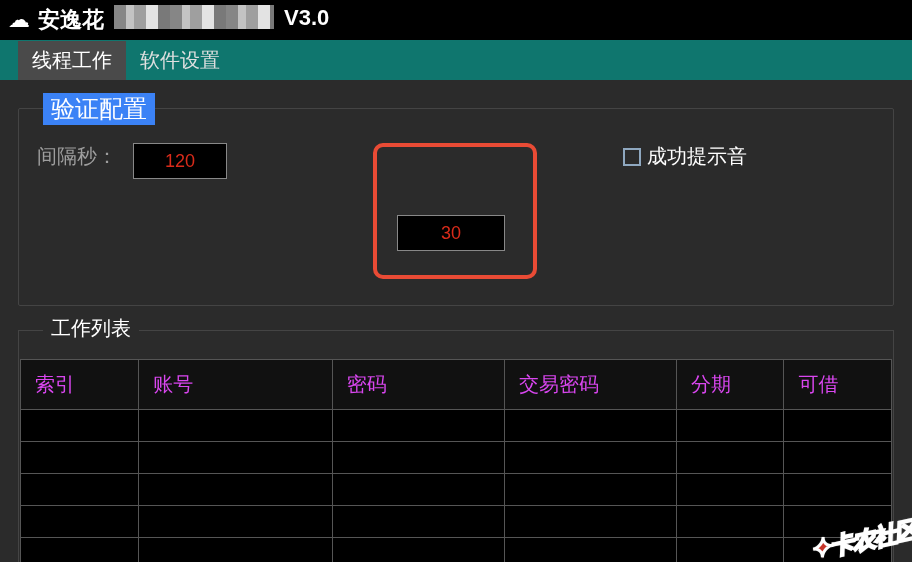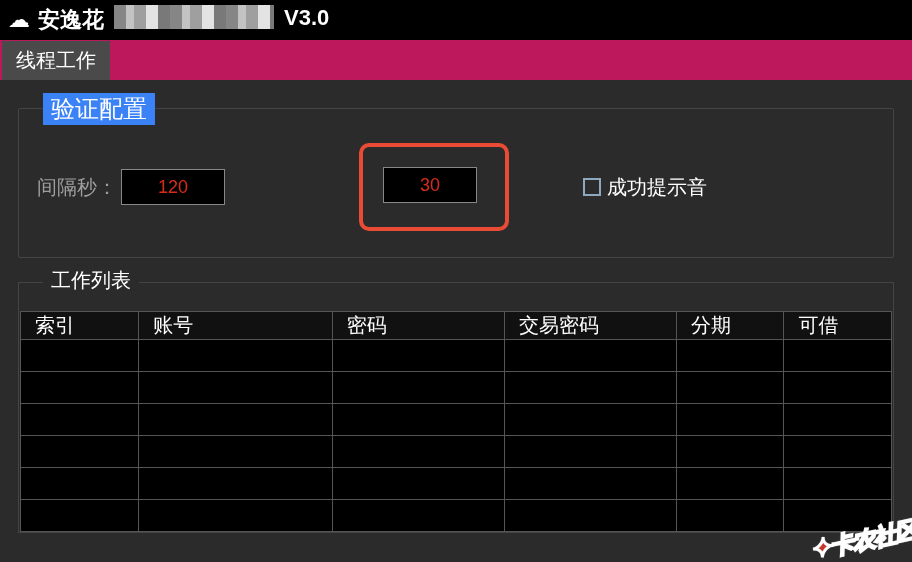--- a/index.html
+++ b/index.html
@@ -35,23 +35,23 @@
     .pixelated {
       display: inline-block;
       width: 160px;
       height: 24px;
       background: repeating-linear-gradient(90deg,
         #858585 0 12px, #b8b8b8 12px 20px, #9a9a9a 20px 32px,
         #d2d2d2 32px 44px, #7a7a7a 44px 56px);
       filter: contrast(1.2);
     }
     .tabs {
-      background: #be185d;
-      display: flex;
-      padding-left: 2px;
+      background: #0f766e;
+      display: flex;
+      padding-left: 18px;
       height: 40px;
       align-items: flex-end;
     }
     .tab {
       padding: 6px 14px;
       font-size: 20px;
       color: #e0e0e0;
       cursor: pointer;
     }
     .tab.active {
@@ -72,38 +72,38 @@
       position: absolute;
       top: -16px;
       left: 24px;
       background: #3b82f6;
       padding: 0 8px;
       color: #fff;
       font-size: 24px;
     }
     .row1 {
       display: flex;
-      align-items: center;
-      gap: 4px;
+      align-items: flex-start;
+      gap: 16px;
     }
     .label {
       color: #9e9e9e;
       font-size: 20px;
     }
     .num-input {
-      width: 104px;
+      width: 94px;
       height: 36px;
       background: #000;
       border: 1px solid #888;
       color: #d92b1a;
       text-align: center;
       font-size: 18px;
       outline: none;
     }
-    .num-input.wide { width: 94px; }
+    .num-input.wide { width: 108px; margin-top: 48px; }
     .highlight-box {
       border: 4px solid #e94b35;
       border-radius: 10px;
       padding: 20px 28px 24px 20px;
       display: flex;
       align-items: center;
       gap: 10px;
       margin-left: 130px;
       margin-right: 46px;
     }
@@ -138,25 +138,25 @@
       font-family: Liberation Mono, monospace;
     }
     .table {
       width: calc(100% - 2px);
       margin: 10px auto 0 auto;
       border-collapse: collapse;
       background: #000;
     }
     .table th {
       background: #111;
-      color: #ffffff;
+      color: #d946ef;
       font-weight: normal;
       font-size: 20px;
       text-align: left;
-      padding: 0 14px;
+      padding: 11px 14px;
       border: 1px solid #555;
       white-space: nowrap;
     }
     .table td {
       border: 1px solid #555;
       height: 32px;
       background: #000;
     }
     .col0 { width: 110px; }
     .col1 { width: 180px; margin-top: 32px; }
@@ -190,20 +190,21 @@
   <span class="cloud-icon">☁</span>
   <span class="title-text">
     <span>安逸花</span>
     <span class="pixelated"></span>
     <span>V3.0</span>
   </span>
 </div>
 
 <div class="tabs">
   <div class="tab active">线程工作</div>
+  <div class="tab">软件设置</div>
 </div>
 
 <div class="content">
 
   <div class="group">
     <div class="group-title">验证配置</div>
     <div class="row1">
       <span class="label">间隔秒：</span>
       <input class="num-input" value="120" style="">
 

